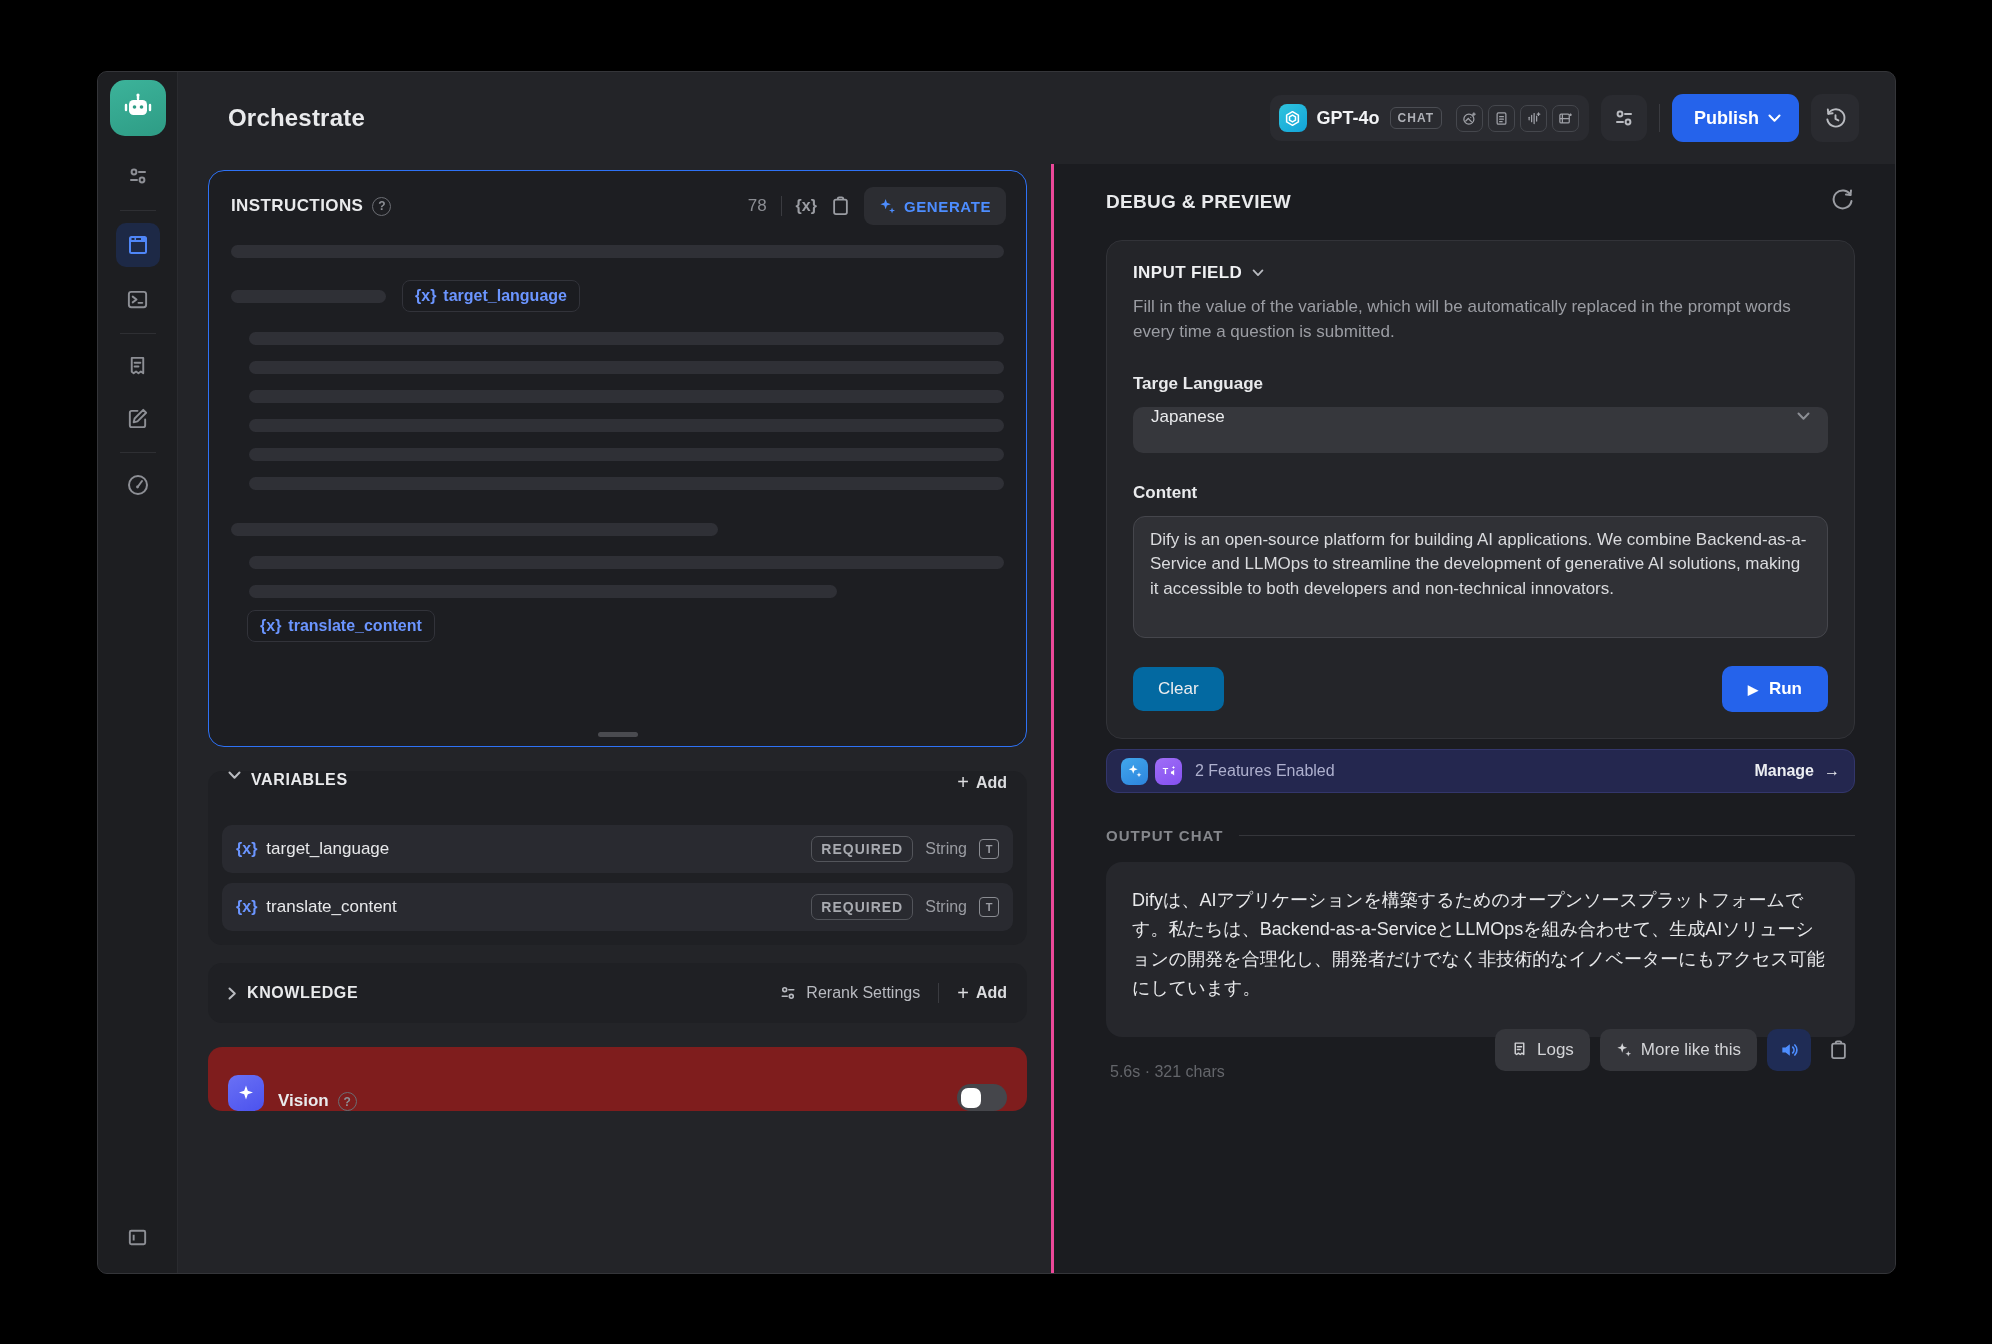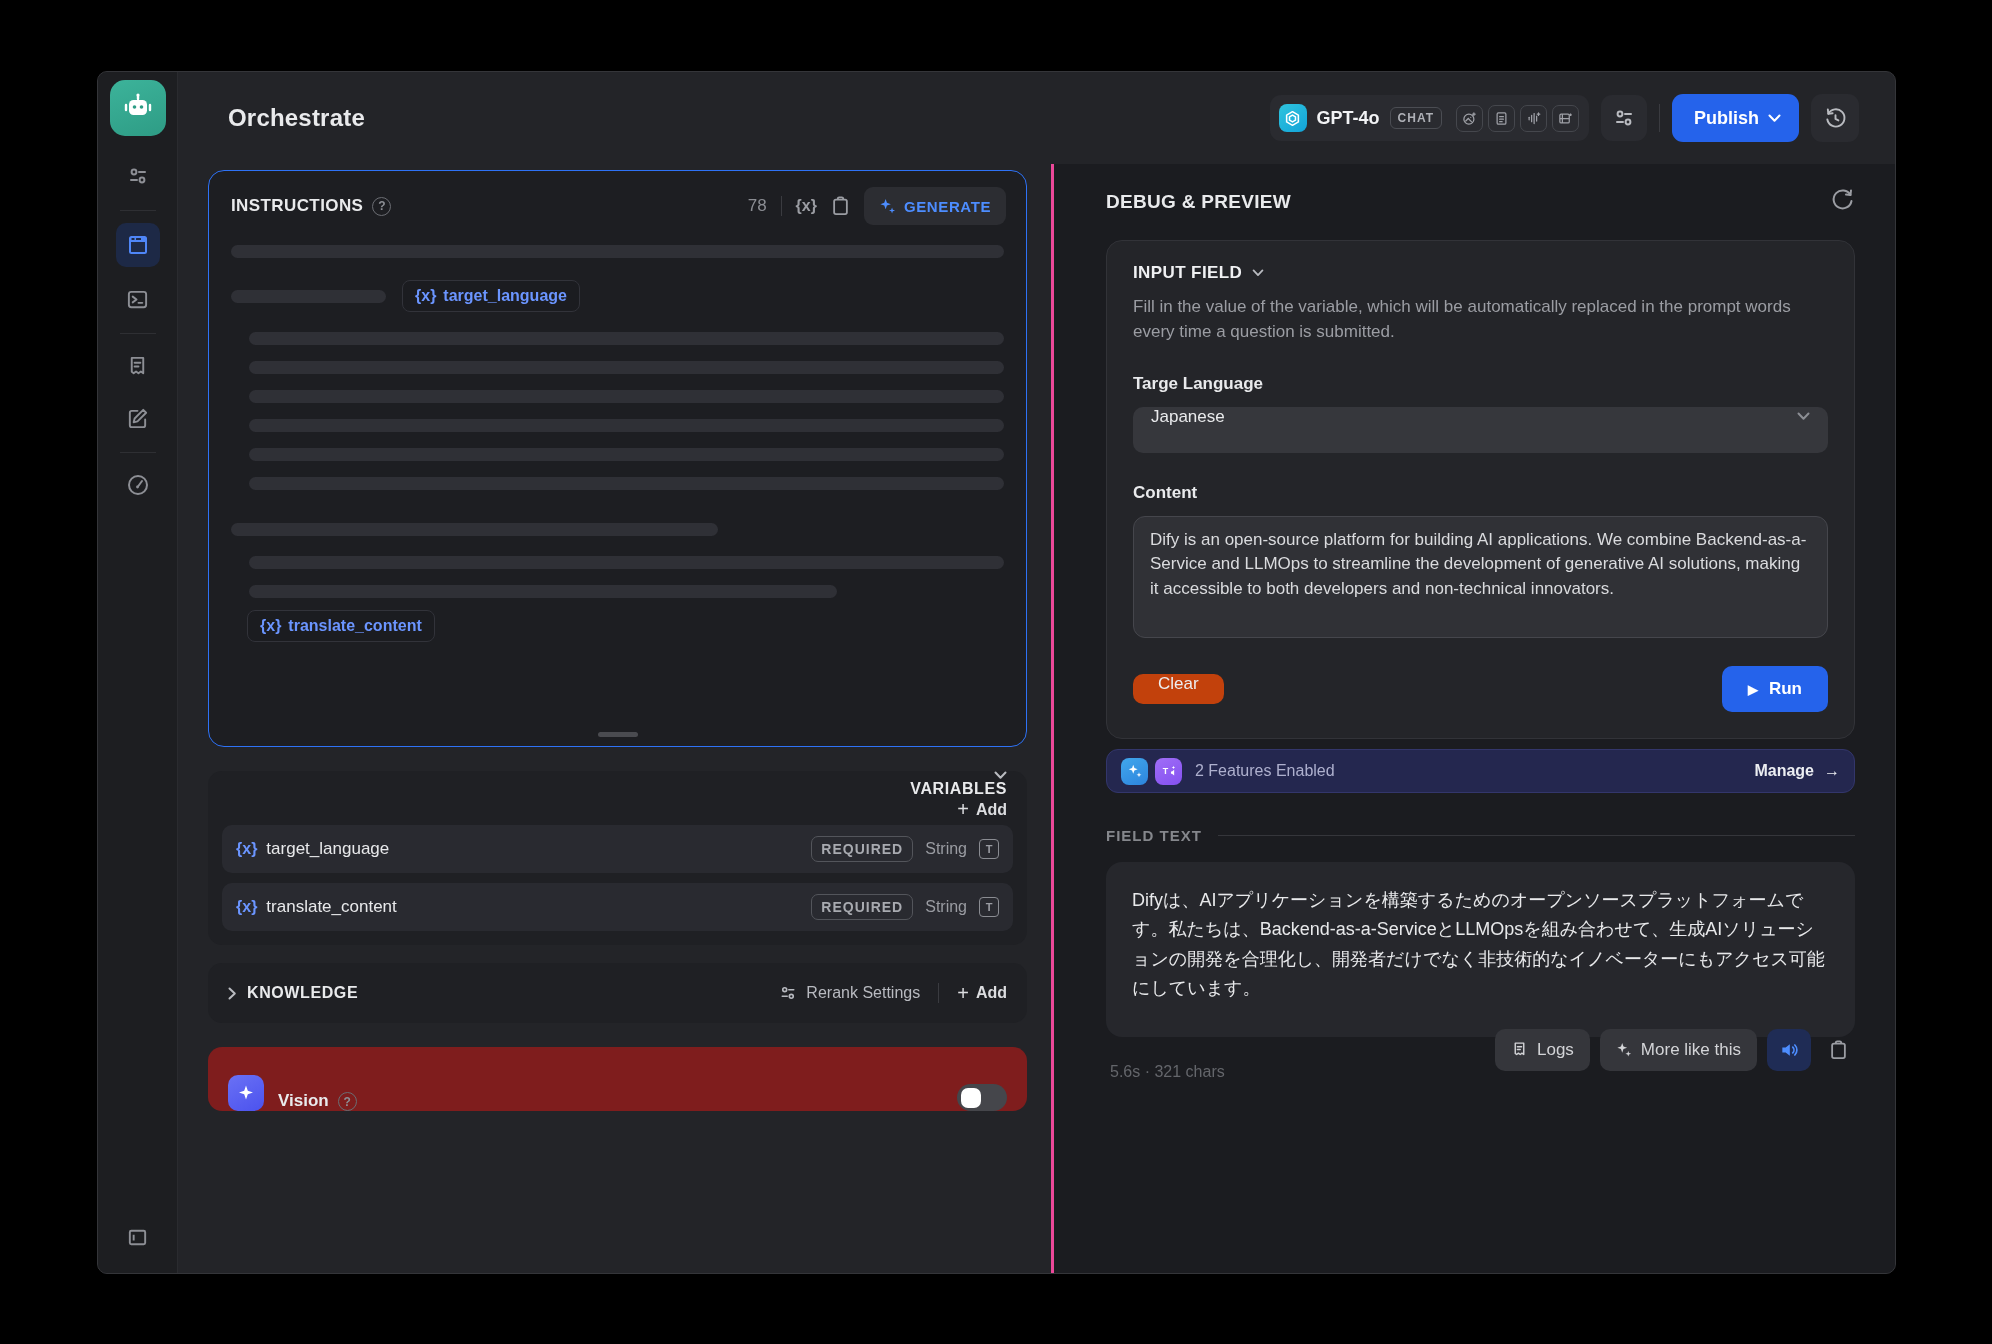--- a/index.html
+++ b/index.html
@@ -46,21 +46,21 @@
   .generate-btn { background:#2c2d32; border-radius:9px; height:38px; padding:0 15px; display:flex; align-items:center; gap:8px; color:#4d8dff; font-size:15px; font-weight:700; letter-spacing:.6px; }
   .instr-body { flex:1; padding:10px 22px 0; display:flex; flex-direction:column; }
   .sk { height:13px; border-radius:7px; background:#2f3036; }
   .sk-row { display:flex; align-items:center; gap:16px; }
   .chip { display:inline-flex; align-items:center; gap:7px; background:#1b1c20; border:1px solid #32333a; border-radius:8px; padding:6px 12px; }
   .chip .cx, .chip .cname { color:#6b95ff; font-size:16px; font-weight:600; }
   .drag-handle { width:40px; height:5px; border-radius:3px; background:#4a4b50; margin:0 auto 9px; }
 
   
   .section { background:#1f2024; border-radius:14px; margin-top:24px; }
-  .sec-head { display:flex; align-items:flex-end; padding:0 20px; height:52px; color:#e9eaec;flex-direction:column; }
+  .sec-head { display:flex; align-items:flex-start; padding:0 20px; height:52px; color:#e9eaec; }
   .sec-title { font-size:16px; font-weight:700; letter-spacing:.6px; margin-left:10px; }
   .add-btn { margin-left:auto; display:flex; align-items:center; gap:7px; font-size:16px; font-weight:600; color:#dcdde0; }
   .var-list { padding:0 14px 14px; }
   .var-row { background:#292a30; border-radius:10px; height:48px; display:flex; align-items:center; padding:0 14px; margin-top:10px; }
   .var-row:first-child { margin-top:2px; }
   .var-name { font-size:17px; color:#e8e9eb; margin-left:9px; }
   .var-right { margin-left:auto; display:flex; align-items:center; gap:12px; }
   .req-badge { border:1px solid #53555b; border-radius:7px; padding:4px 9px; font-size:14px; font-weight:600; letter-spacing:1px; color:#a8aab0; }
   .type-label { color:#9a9ca2; font-size:16px; }
   .type-box { width:20px; height:20px; border:1.6px solid #8a8c92; border-radius:4px; color:#9a9ca2; font-size:11px; font-weight:700; display:flex; align-items:center; justify-content:center; }
@@ -79,21 +79,21 @@
   .dbg-refresh { margin-left:auto; color:#9b9da3; }
   .input-card { margin-top:24px; background:#242529; border:1px solid #323338; border-radius:16px; padding:22px 26px 26px; }
   .if-head { display:flex; align-items:center; gap:10px; font-size:17px; font-weight:700; letter-spacing:.4px; color:#f0f1f3; }
   .if-desc { margin-top:12px; color:#9b9da3; font-size:17px; line-height:1.45; }
   .field-label { margin-top:30px; font-size:17px; font-weight:700; }
   .select { margin-top:13px; height:46px; background:#36373c; border-radius:10px; display:flex; align-items:flex-start; padding:0 18px; }
   .select-value { font-size:17px; color:#e9eaec; }
   .select .chev { margin-left:auto; color:#8c8e94; }
   .textarea { margin-top:13px; width:100%; height:122px; background:#303136; border:1px solid #45464c; border-radius:12px; padding:11px 16px; color:#dadbde; font-size:17px; line-height:1.42; font-family:"Liberation Sans",sans-serif; resize:none; outline:none; }
   .run-row { margin-top:24px; display:flex; align-items:center; }
-  .clear-btn { background:#c2410c; border-radius:10px; height:30px; padding:0 25px; color:#ededef; font-size:17px; display:flex; }
+  .clear-btn { background:#0369a1; border-radius:10px; height:44px; padding:0 25px; color:#ededef; font-size:17px; display:flex; align-items:center; }
   .run-btn { margin-left:auto; background:#2563eb; border-radius:10px; height:46px; padding:0 26px; color:#fff; font-size:17px; font-weight:600; display:flex; align-items:center; gap:11px; }
   .features-bar { margin-top:10px; height:44px; background:#24274f; border:1px solid #33366b; border-radius:12px; display:flex; align-items:center; padding:0 14px; }
   .feat-ic { width:27px; height:27px; border-radius:8px; display:flex; align-items:center; justify-content:center; color:#fff; }
   .feat-ic.cyan { background:linear-gradient(150deg,#41a7ec,#2d84dd); }
   .feat-ic.purple { background:linear-gradient(150deg,#a06ef7,#8450f0); margin-left:7px; }
   .feat-text { margin-left:13px; color:#aeb0ce; font-size:16px; }
   .manage { margin-left:auto; display:flex; align-items:center; gap:10px; color:#eceef2; font-size:16px; font-weight:600; }
   .out-label-row { margin-top:34px; display:flex; align-items:center; }
   .out-label { color:#85878c; font-size:15px; font-weight:700; letter-spacing:1px; }
   .out-rule { flex:1; height:1px; background:#35363b; margin-left:16px; }
@@ -433,21 +433,21 @@
               </svg>
           </span>
           <span class="feat-text">2 Features Enabled</span>
           <span class="manage">
             <span>Manage</span>
             <span>→</span>
           </span>
         </div>
 
         <div class="out-label-row">
-          <span class="out-label">FIELD TEXT</span>
+          <span class="out-label">OUTPUT CHAT</span>
           <span class="out-rule"></span>
         </div>
 
         <div class="output-card">
           <div class="output-text">Difyは、AIアプリケーションを構築するためのオープンソースプラットフォームです。私たちは、Backend-as-a-ServiceとLLMOpsを組み合わせて、生成AIソリューションの開発を合理化し、開発者だけでなく非技術的なイノベーターにもアクセス可能にしています。</div>
         </div>
 
         <div class="out-meta-row">
           <span class="out-meta">5.6s · 321 chars</span>
           <div class="out-actions">

